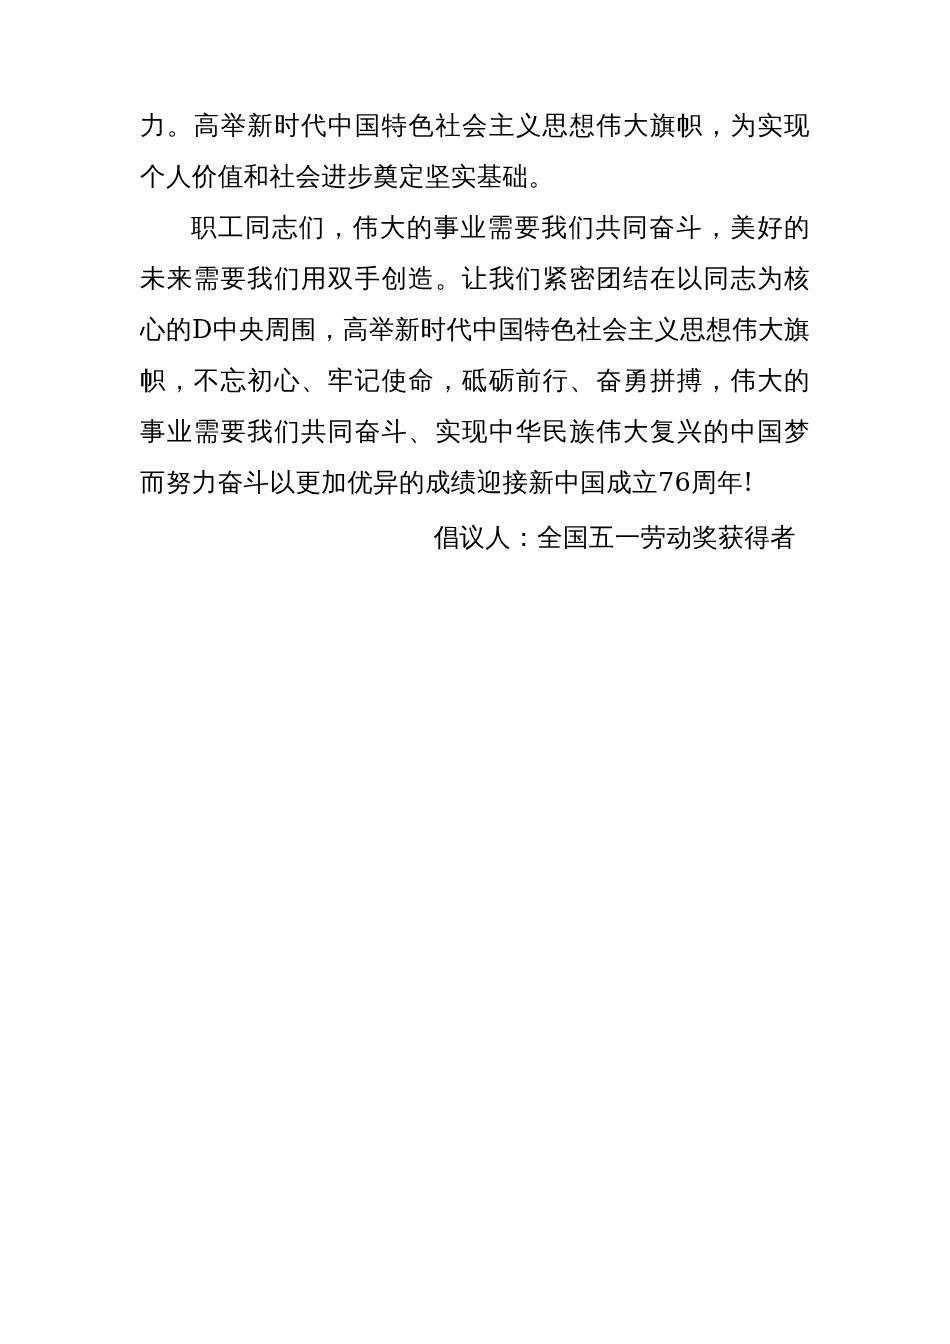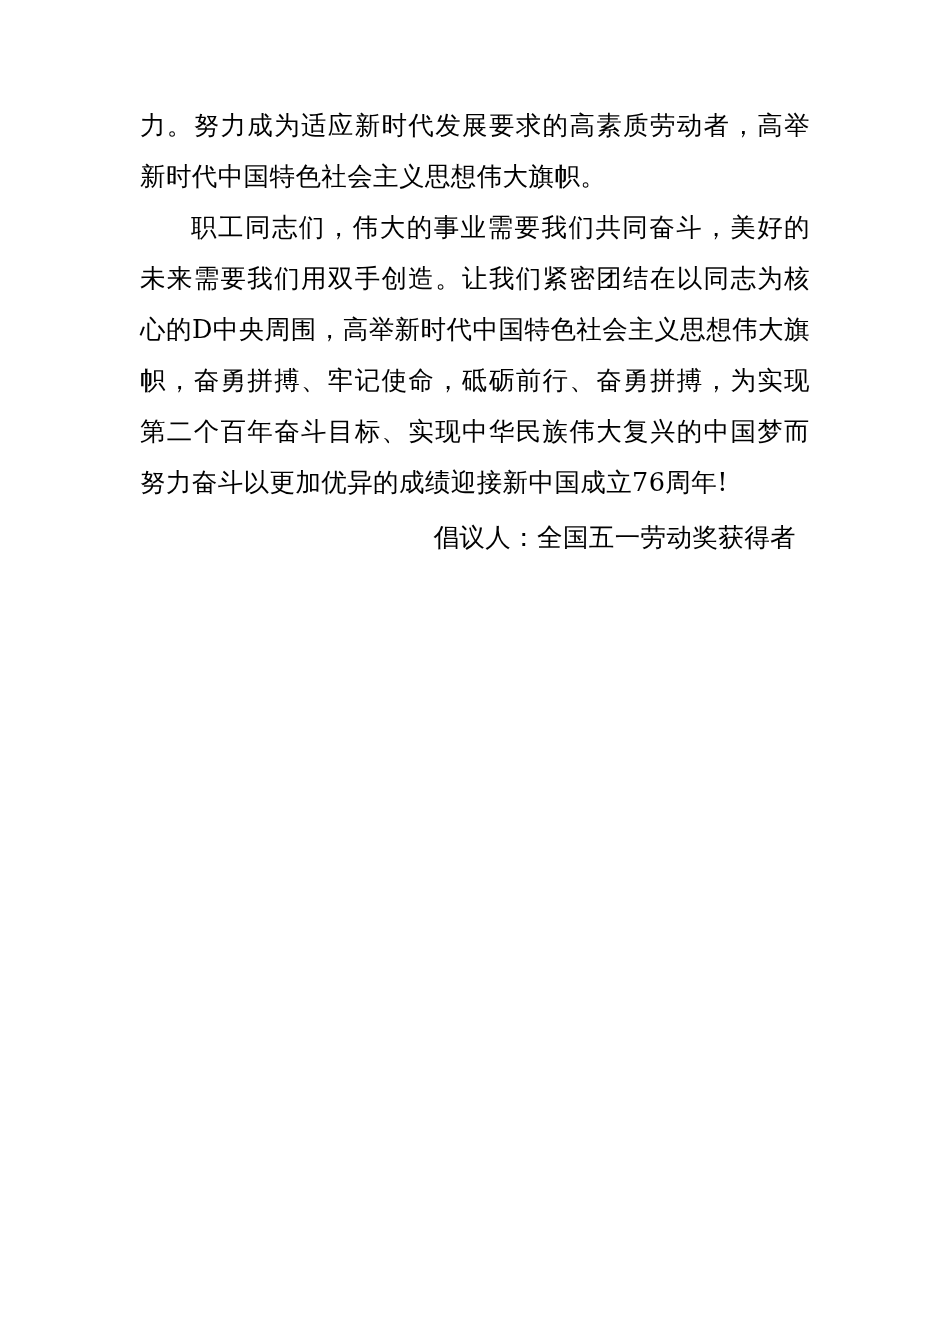--- a/index.html
+++ b/index.html
@@ -54,22 +54,22 @@
   p.sign-line.second {
     padding-right: 14px;
   }
 </style>
 </head>
 <body>
 
 <div class="page">
   <div class="doc-body">
 
-    <p class="para">力。努力成为适应新时代发展要求的高素质劳动者，高举新时代中国特色社会主义思想伟大旗帜。</p>
+    <p class="para">力。高举新时代中国特色社会主义思想伟大旗帜，为实现个人价值和社会进步奠定坚实基础。</p>
 
-    <p class="para indent">职工同志们，伟大的事业需要我们共同奋斗，美好的未来需要我们用双手创造。让我们紧密团结在以同志为核心的D中央周围，高举新时代中国特色社会主义思想伟大旗帜，奋勇拼搏、牢记使命，砥砺前行、奋勇拼搏，为实现第二个百年奋斗目标、实现中华民族伟大复兴的中国梦而努力奋斗以更加优异的成绩迎接新中国成立76周年!</p>
+    <p class="para indent">职工同志们，伟大的事业需要我们共同奋斗，美好的未来需要我们用双手创造。让我们紧密团结在以同志为核心的D中央周围，高举新时代中国特色社会主义思想伟大旗帜，不忘初心、牢记使命，砥砺前行、奋勇拼搏，伟大的事业需要我们共同奋斗、实现中华民族伟大复兴的中国梦而努力奋斗以更加优异的成绩迎接新中国成立76周年!</p>
 
     <div class="signature-block">
       <p class="sign-line first">倡议人：全国五一劳动奖获得者</p>
     </div>
 
   </div>
 </div>
 
 </body></html>

